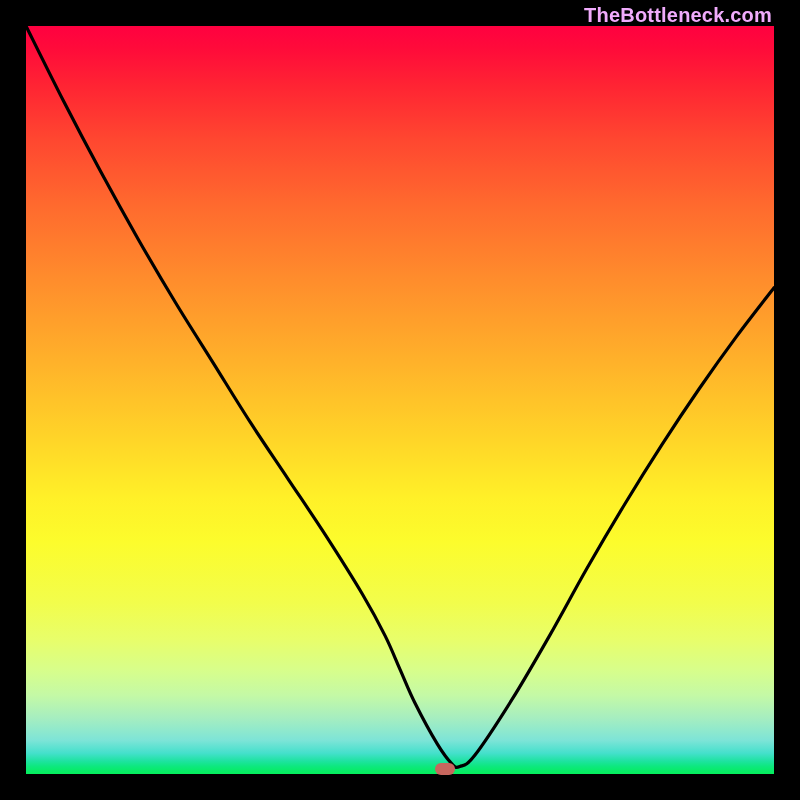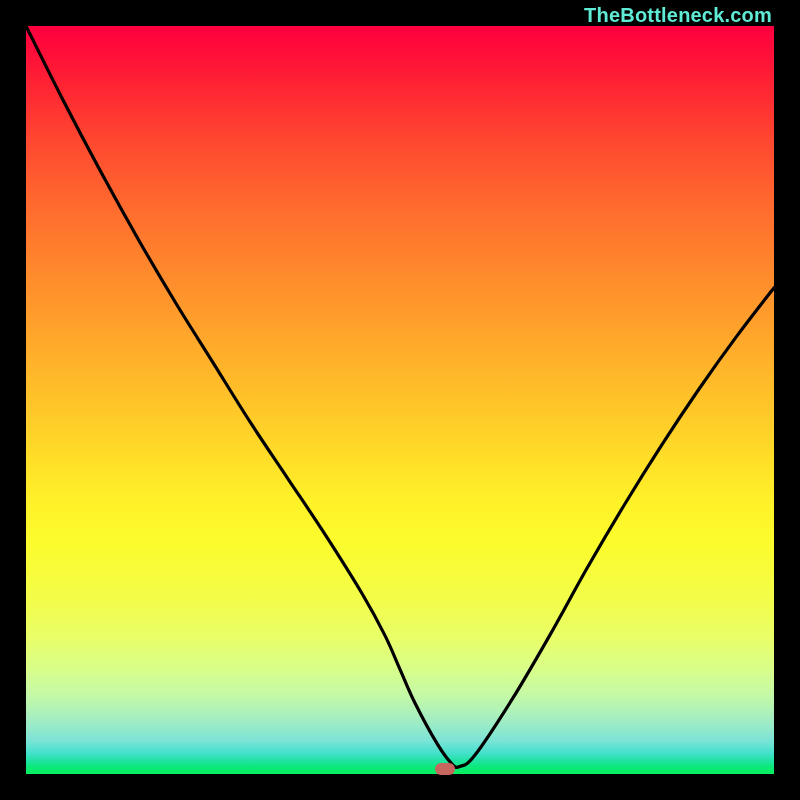--- a/index.html
+++ b/index.html
@@ -42,21 +42,21 @@
       #05ef5c 100%
     );
   }
   .watermark {
     position: absolute;
     top: 4px;
     right: 28px;
     font-family: Arial, Helvetica, sans-serif;
     font-size: 20px;
     font-weight: bold;
-    color: #5eead4;
+    color: #f0abfc;
     letter-spacing: 0.2px;
   }
   svg.curve {
     position: absolute;
     left: 0; top: 0;
     width: 748px; height: 748px;
     overflow: visible;
   }
   .marker {
     position: absolute;

